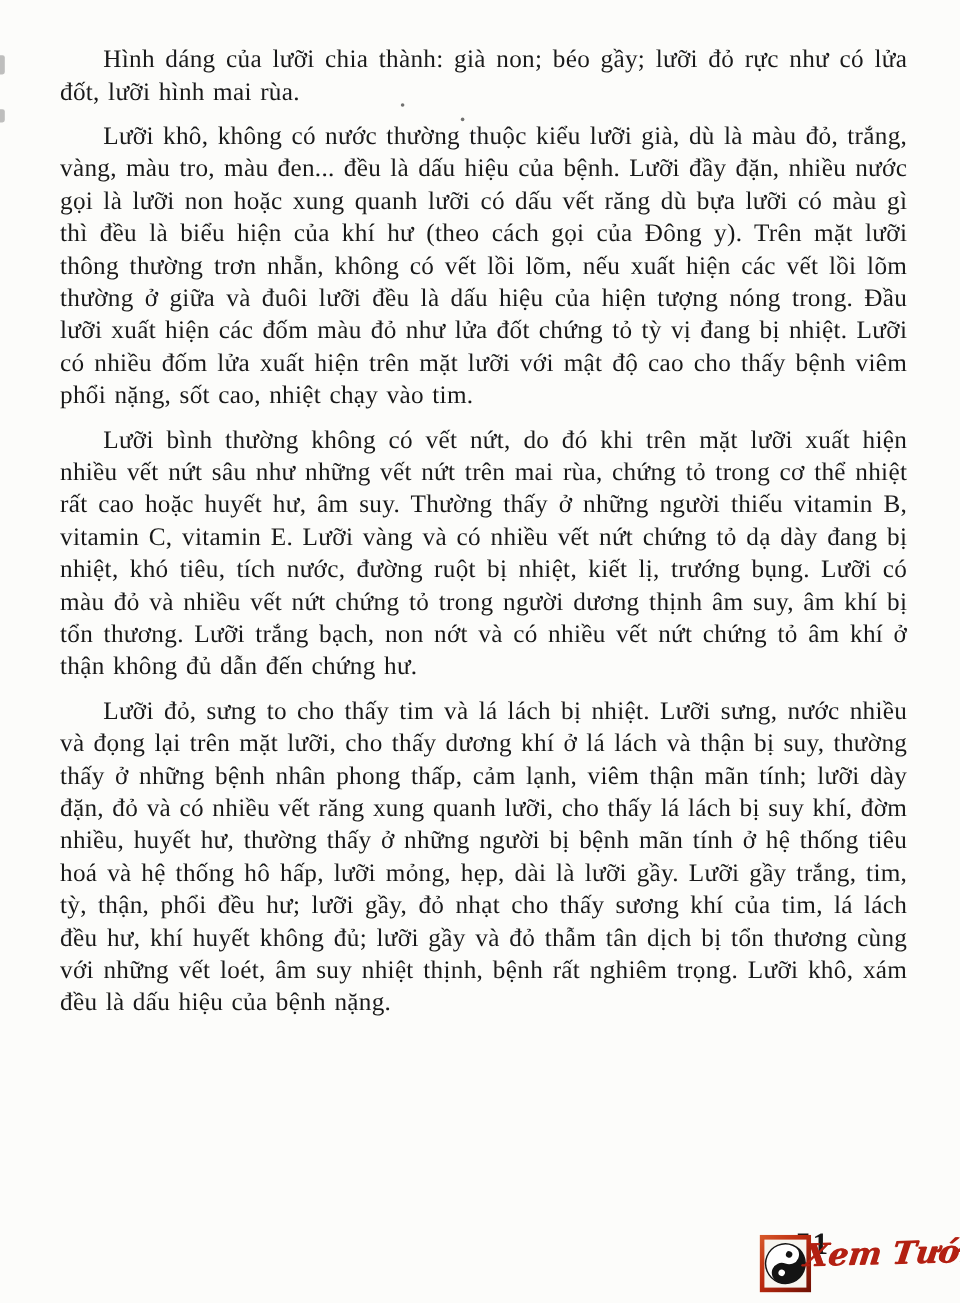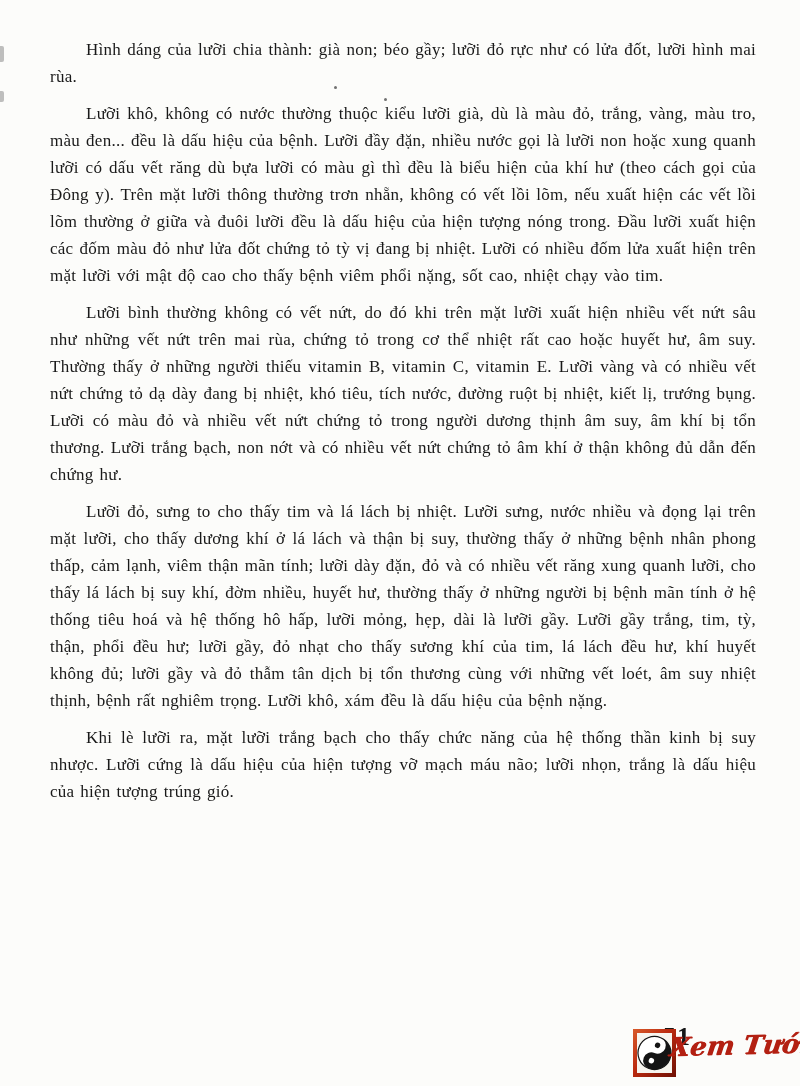--- a/index.html
+++ b/index.html
@@ -14,21 +14,21 @@
     background: #fcfcfa;
     overflow: hidden;
     font-family: "Liberation Serif", "DejaVu Serif", serif;
   }
   .content {
     position: absolute;
     left: 50px;
     top: 36px;
     width: 706px;
     color: #191919;
-    font-size: 17px;
+    font-size: 21px;
     line-height: 27px;
     text-align: justify;
     letter-spacing: 0.25px;
     word-spacing: 1.5px;
   }
   .content p {
     margin: 0 0 10px 0;
     text-indent: 36px;
   }
   .footer {
@@ -93,21 +93,20 @@
 </head>
 <body>
 
 <div class="page">
 
   <main class="content">
     <p>Hình dáng của lưỡi chia thành: già non; béo gầy; lưỡi đỏ rực như có lửa đốt, lưỡi hình mai rùa.</p>
     <p>Lưỡi khô, không có nước thường thuộc kiểu lưỡi già, dù là màu đỏ, trắng, vàng, màu tro, màu đen... đều là dấu hiệu của bệnh. Lưỡi đầy đặn, nhiều nước gọi là lưỡi non hoặc xung quanh lưỡi có dấu vết răng dù bựa lưỡi có màu gì thì đều là biểu hiện của khí hư (theo cách gọi của Đông y). Trên mặt lưỡi thông thường trơn nhẵn, không có vết lồi lõm, nếu xuất hiện các vết lồi lõm thường ở giữa và đuôi lưỡi đều là dấu hiệu của hiện tượng nóng trong. Đầu lưỡi xuất hiện các đốm màu đỏ như lửa đốt chứng tỏ tỳ vị đang bị nhiệt. Lưỡi có nhiều đốm lửa xuất hiện trên mặt lưỡi với mật độ cao cho thấy bệnh viêm phổi nặng, sốt cao, nhiệt chạy vào tim.</p>
     <p>Lưỡi bình thường không có vết nứt, do đó khi trên mặt lưỡi xuất hiện nhiều vết nứt sâu như những vết nứt trên mai rùa, chứng tỏ trong cơ thể nhiệt rất cao hoặc huyết hư, âm suy. Thường thấy ở những người thiếu vitamin B, vitamin C, vitamin E. Lưỡi vàng và có nhiều vết nứt chứng tỏ dạ dày đang bị nhiệt, khó tiêu, tích nước, đường ruột bị nhiệt, kiết lị, trướng bụng. Lưỡi có màu đỏ và nhiều vết nứt chứng tỏ trong người dương thịnh âm suy, âm khí bị tổn thương. Lưỡi trắng bạch, non nớt và có nhiều vết nứt chứng tỏ âm khí ở thận không đủ dẫn đến chứng hư.</p>
     <p>Lưỡi đỏ, sưng to cho thấy tim và lá lách bị nhiệt. Lưỡi sưng, nước nhiều và đọng lại trên mặt lưỡi, cho thấy dương khí ở lá lách và thận bị suy, thường thấy ở những bệnh nhân phong thấp, cảm lạnh, viêm thận mãn tính; lưỡi dày đặn, đỏ và có nhiều vết răng xung quanh lưỡi, cho thấy lá lách bị suy khí, đờm nhiều, huyết hư, thường thấy ở những người bị bệnh mãn tính ở hệ thống tiêu hoá và hệ thống hô hấp, lưỡi mỏng, hẹp, dài là lưỡi gầy. Lưỡi gầy trắng, tim, tỳ, thận, phổi đều hư; lưỡi gầy, đỏ nhạt cho thấy sương khí của tim, lá lách đều hư, khí huyết không đủ; lưỡi gầy và đỏ thẫm tân dịch bị tổn thương cùng với những vết loét, âm suy nhiệt thịnh, bệnh rất nghiêm trọng. Lưỡi khô, xám đều là dấu hiệu của bệnh nặng.</p>
-    <p>Khi lè lưỡi ra, mặt lưỡi trắng bạch cho thấy chức năng của hệ thống thần kinh bị suy nhược. Lưỡi cứng là dấu hiệu của hiện tượng vỡ mạch máu não; lưỡi nhọn, trắng là dấu hiệu của hiện tượng trúng gió.</p>
   </main>
 
   <div class="artifact edge" style="left:0; top:46px; height:16px;"></div>
   <div class="artifact edge" style="left:0; top:91px; height:11px;"></div>
   <div class="artifact dot" style="left:334px; top:86px;"></div>
   <div class="artifact dot" style="left:384px; top:98px;"></div>
 
   <div class="footer">
     <span class="page-number">51</span>
 

